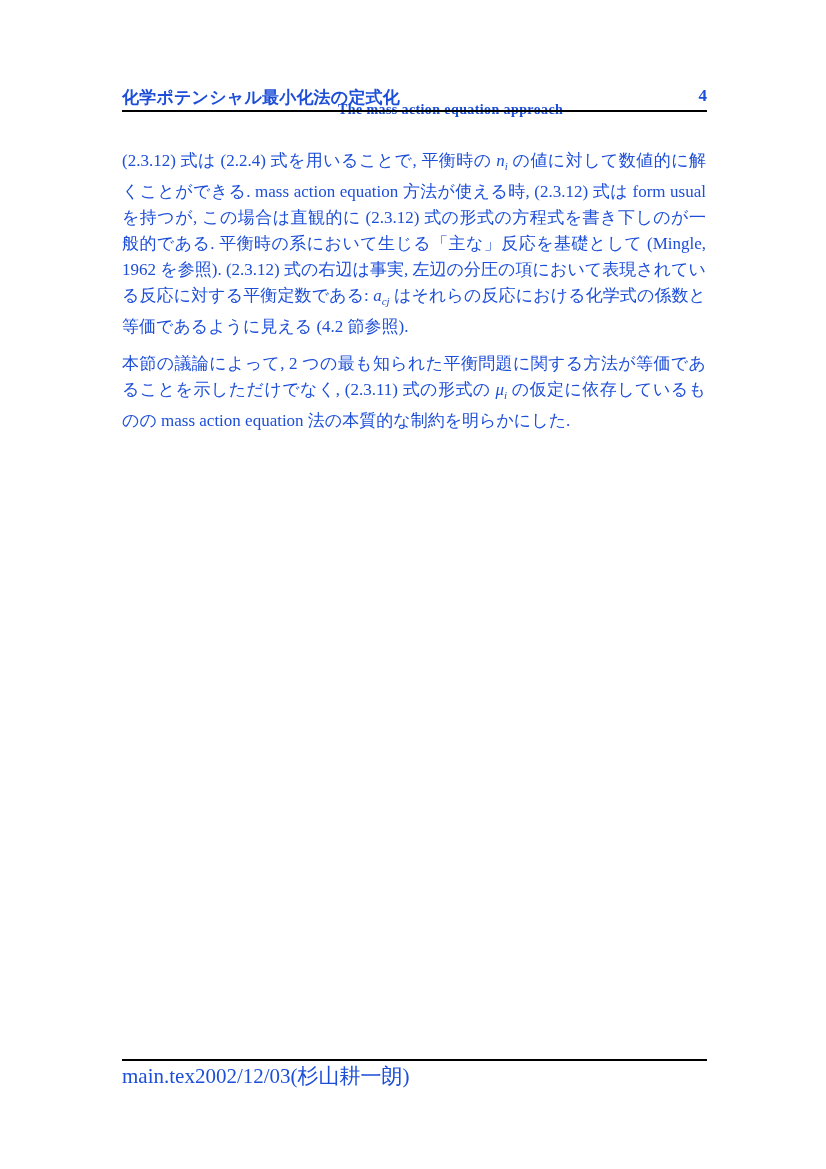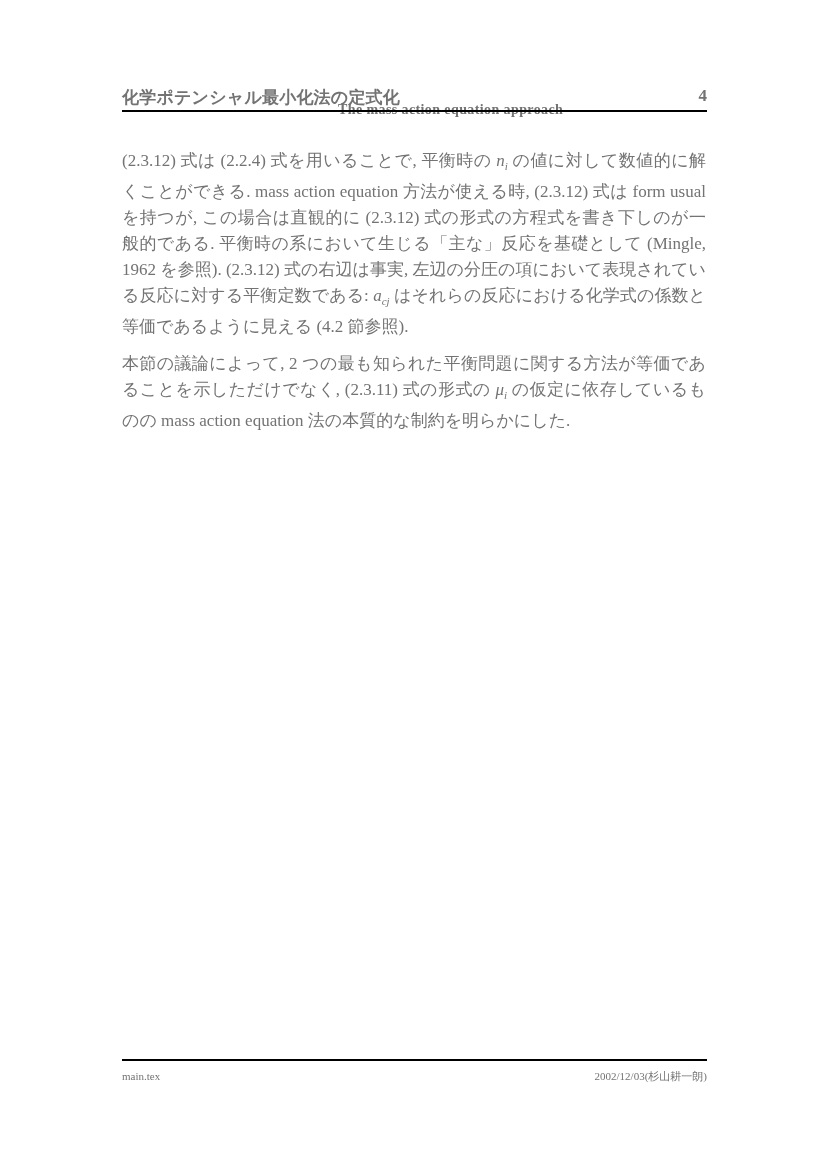--- a/index.html
+++ b/index.html
@@ -5,21 +5,21 @@
   html, body {
     margin: 0;
     padding: 0;
     background: #ffffff;
   }
   .page {
     position: relative;
     width: 826px;
     height: 1169px;
     background: #ffffff;
-    color: #737373;
+    color: #1d4ed8;
     overflow: hidden;
   }
 
   
   .header {
     position: absolute;
     left: 122px;
     top: 85px;
     width: 585px;
     height: 24px;
@@ -86,23 +86,22 @@
     vertical-align: -4px;
   }
 
   
   .footer {
     position: absolute;
     left: 122px;
     top: 1066px;
     width: 585px;
     display: flex;
-    justify-content: space-between;
     font-family: "Liberation Serif", "DejaVu Serif", serif;
-    font-size: 11px;
+    font-size: 21px;
     line-height: 20px;
   }
 </style>
 </head>
 <body>
 
 <div class="page">
 
   <div class="header">
     <span class="h-ja">化学ポテンシャル最小化法の定式化</span>

